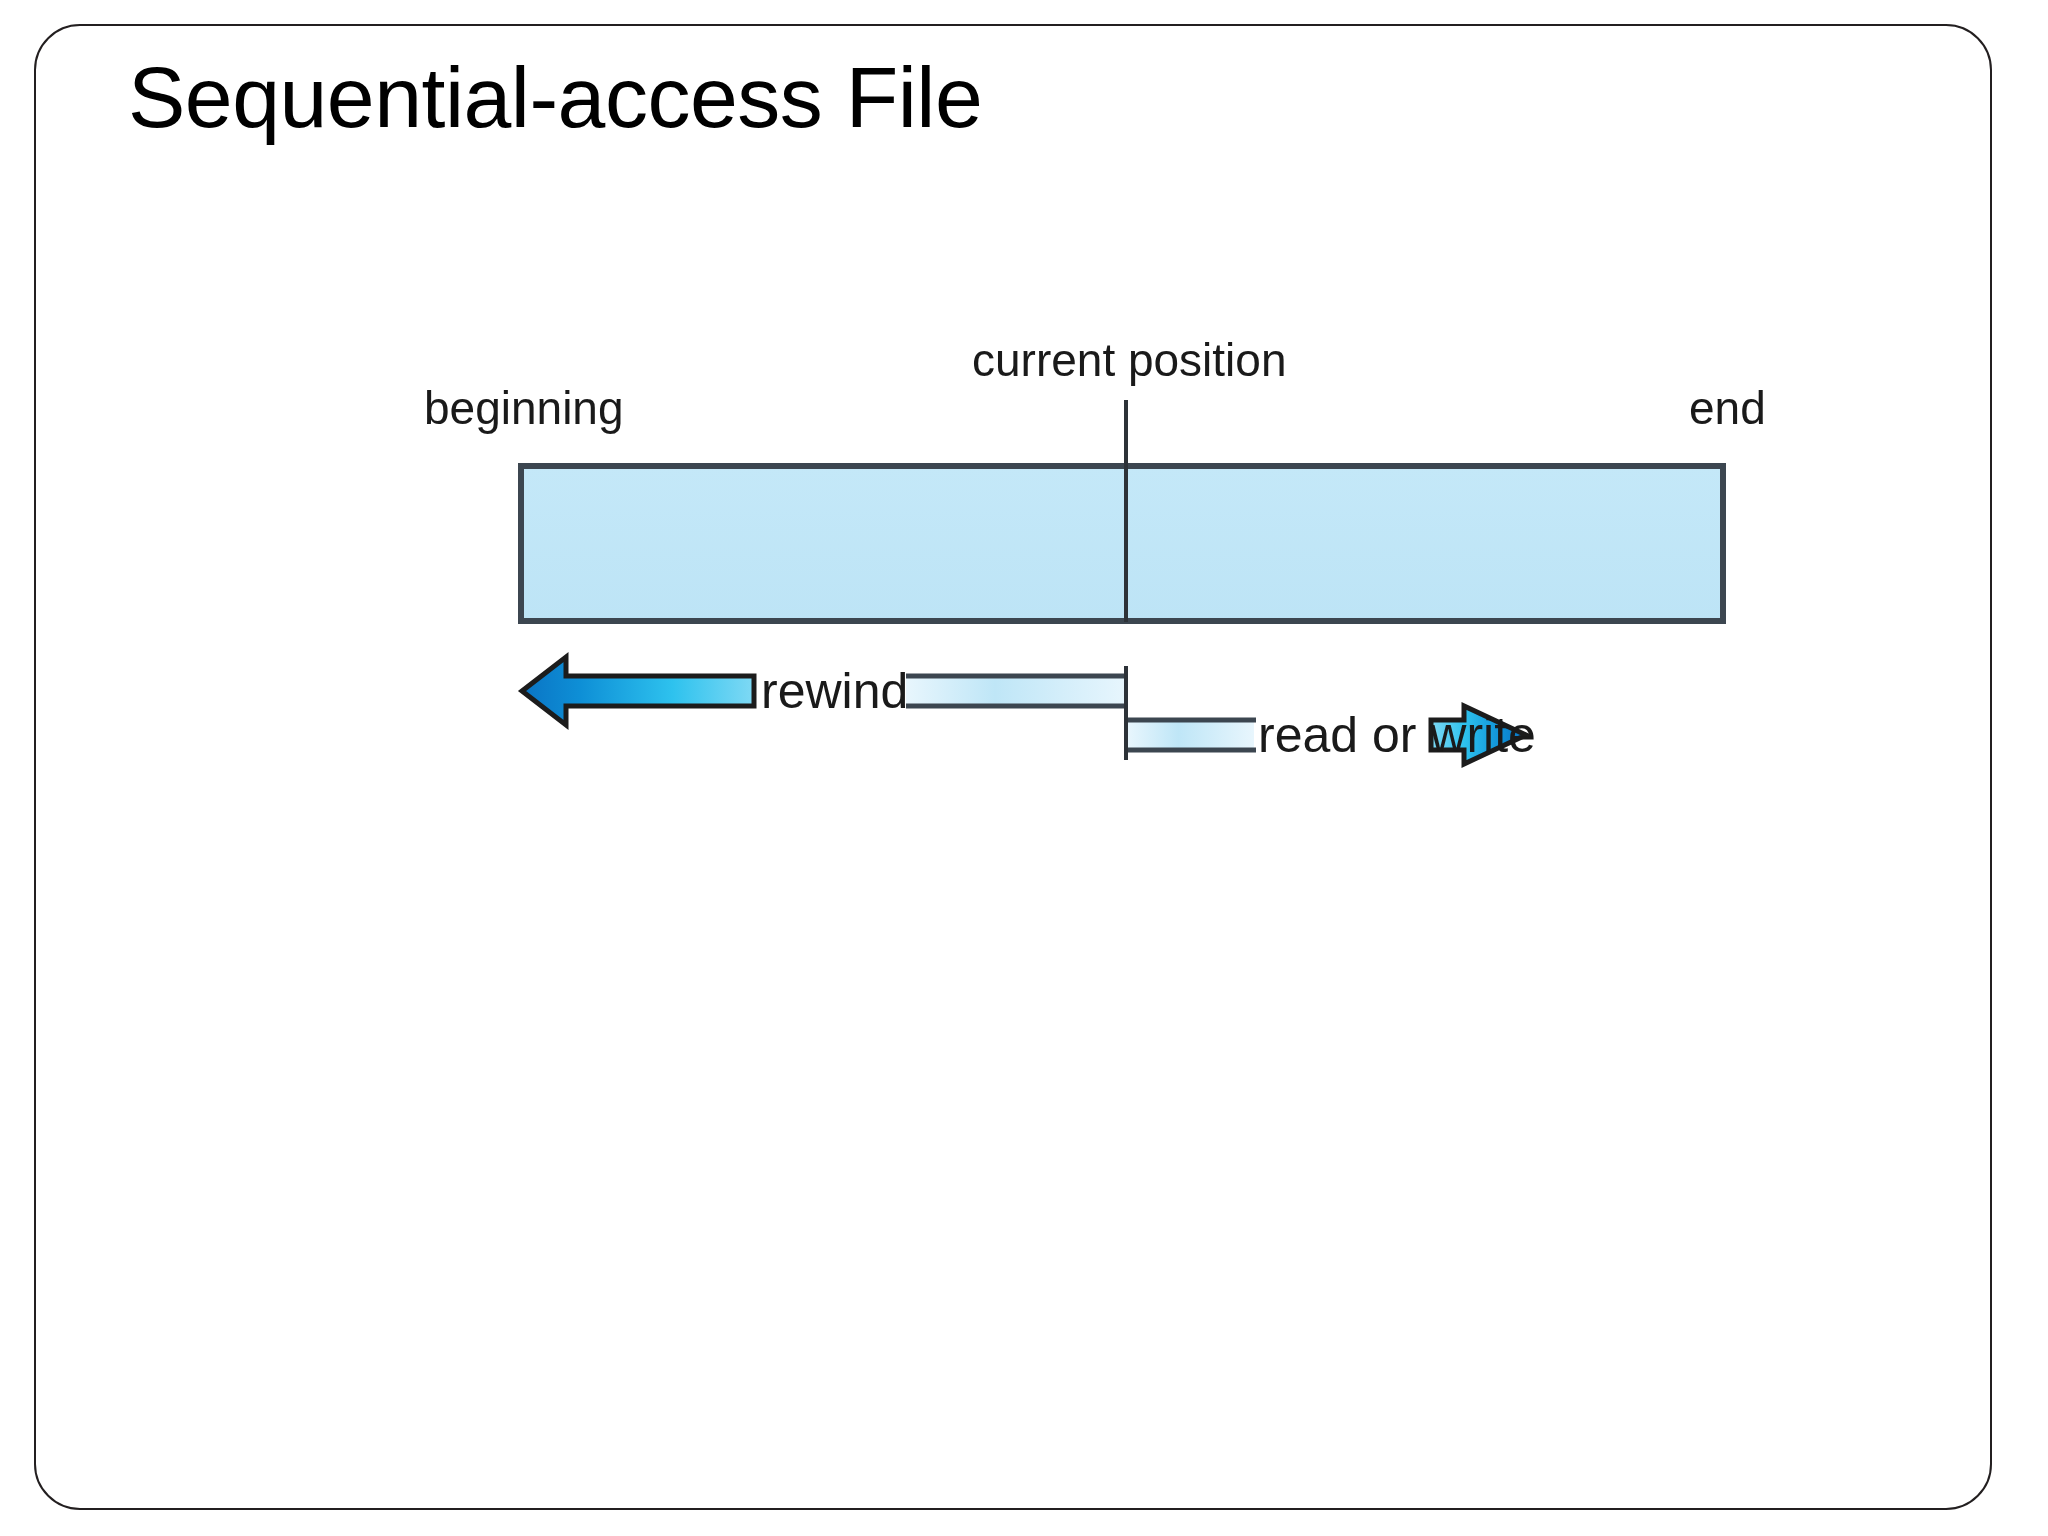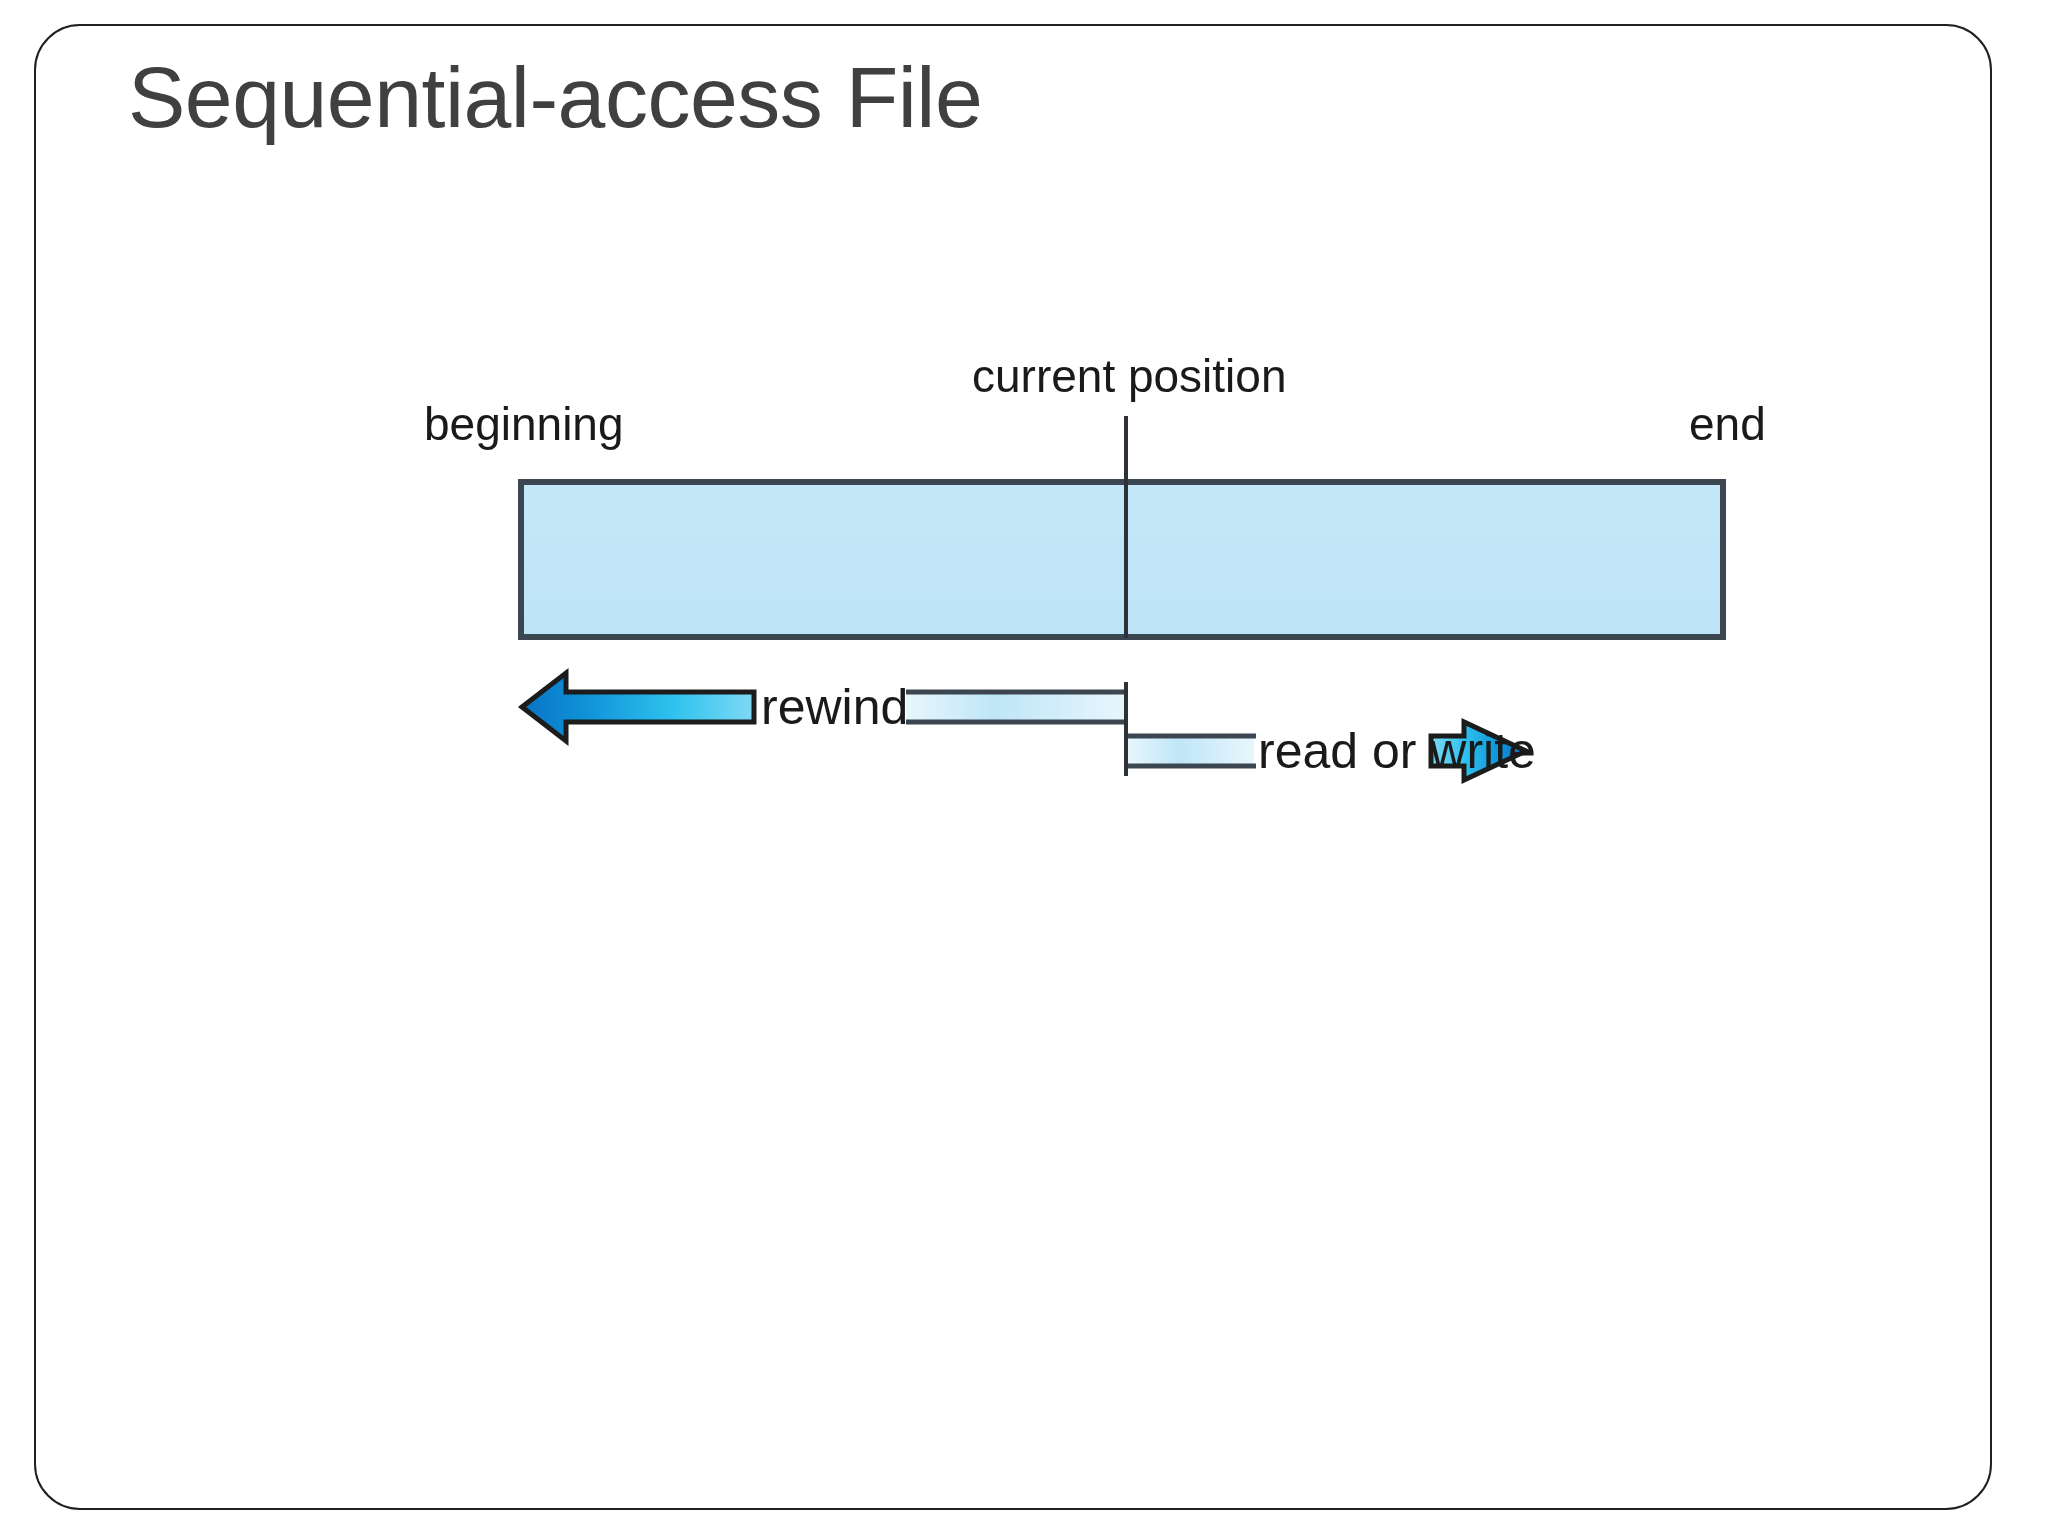--- a/index.html
+++ b/index.html
@@ -37,34 +37,34 @@
     color: #5f5f5f;
     letter-spacing: -0.5px;
     white-space: nowrap;
     line-height: 1.15;
   }
 
   
   .diagram {
     position: absolute;
     left: 0px;
-    top: 16px;
+    top: 0px;
     width: 1958px;
     height: 1486px;
   }
   .diagram svg {
     display: block;
   }
 </style>
 </head>
 <body>
 
 <div class="slide" style="border-color: rgb(35, 31, 32); background: rgb(255, 255, 255);">
 
-  <div class="slide-title" style="color: #404040; text-align: center;">Sequential-access File</div>
+  <div class="slide-title" style="color: #000000; text-align: center;">Sequential-access File</div>
 
   <div class="diagram">
     <svg width="1958" height="1486" viewBox="0 0 1958 1486" xmlns="http://www.w3.org/2000/svg">
       <defs>
         <linearGradient id="arrowGradLeft" x1="1" y1="0" x2="0" y2="0">
           <stop offset="0%" stop-color="#7fd9f4"></stop>
           <stop offset="35%" stop-color="#2ec2ee"></stop>
           <stop offset="75%" stop-color="#0e8fd6"></stop>
           <stop offset="100%" stop-color="#0a74c4"></stop>
         </linearGradient>

